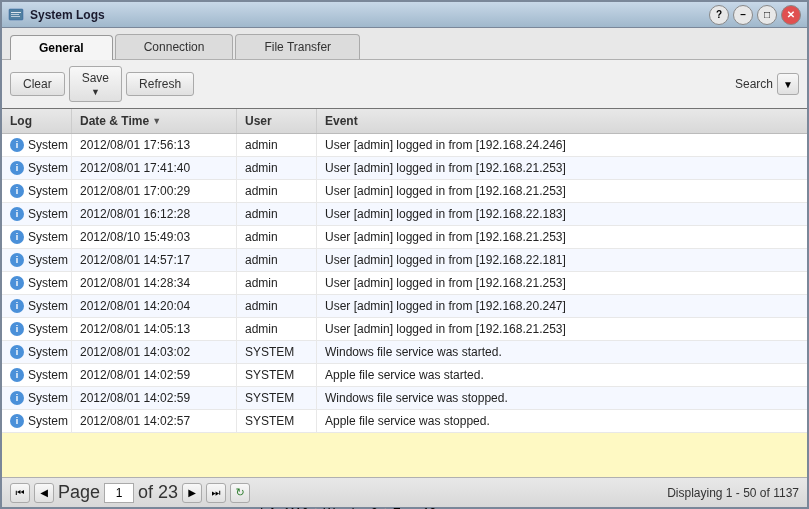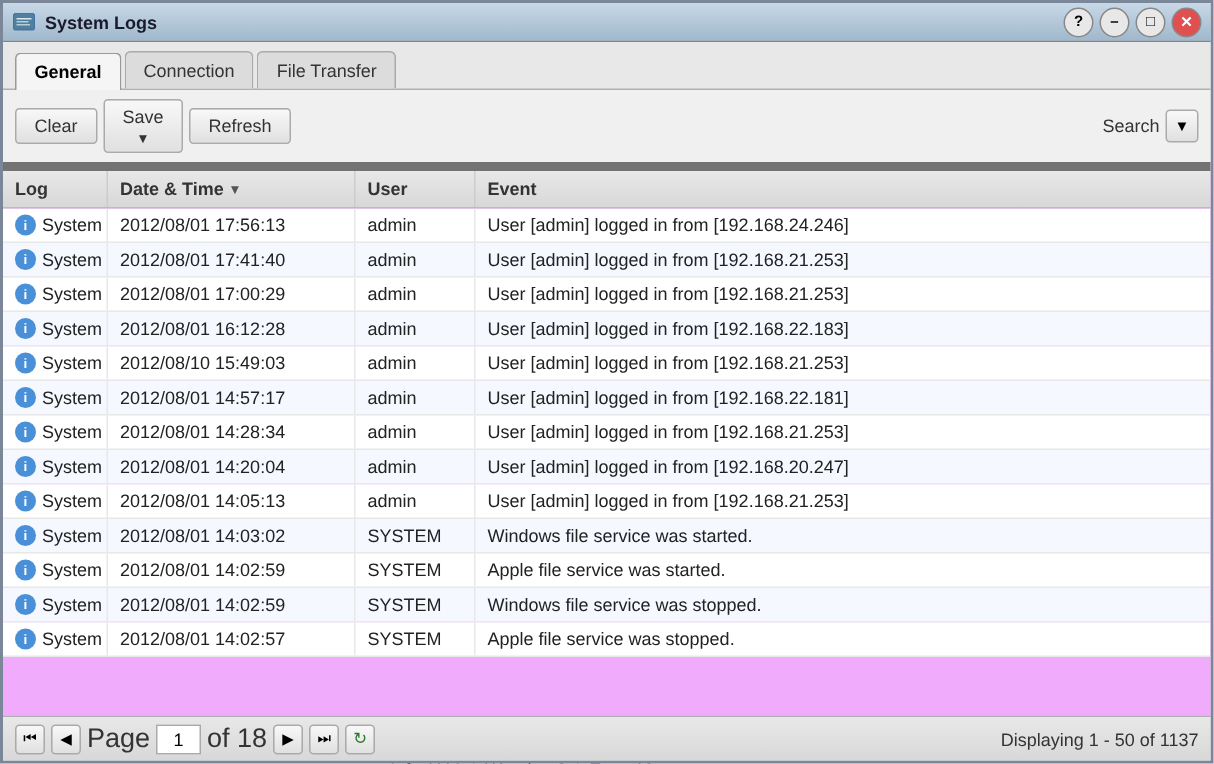--- a/index.html
+++ b/index.html
@@ -62,21 +62,21 @@
 
     .tabs-bar {
       background: #e8e8e8;
       display: flex;
       padding: 6px 8px 0 8px;
       gap: 2px;
       border-bottom: 1px solid #b0b0b0;
       flex-shrink: 0;
     }
     .tab {
-      padding: 5px 12px;
+      padding: 5px 28px;
       border: 1px solid #aaa;
       border-bottom: none;
       background: #dcdcdc;
       cursor: pointer;
       border-radius: 4px 4px 0 0;
       font-size: 12px;
       color: #333;
     }
     .tab.active {
       background: #f5f5f5;
@@ -87,21 +87,21 @@
       top: 1px;
       z-index: 1;
     }
 
     .toolbar {
       background: #f0f0f0;
       padding: 6px 8px;
       display: flex;
       align-items: center;
       gap: 4px;
-      border-bottom: 6px solid #737373;
+      border-bottom: 1px solid #737373;
       flex-shrink: 0;
     }
     .btn {
       padding: 4px 12px;
       border: 1px solid #aaa;
       background: linear-gradient(to bottom, #f8f8f8, #e0e0e0);
       cursor: pointer;
       border-radius: 3px;
       font-size: 12px;
       color: #333;
@@ -136,21 +136,21 @@
       align-items: center;
       justify-content: center;
       font-size: 10px;
     }
 
     .table-container {
       flex: 1;
       overflow: hidden;
       display: flex;
       flex-direction: column;
-      background: #f0abfc;
+      background: #fef9c3;
     }
     .table-header {
       display: grid;
       grid-template-columns: 70px 165px 80px 1fr;
       background: linear-gradient(to bottom, #e8e8e8, #d8d8d8);
       border-bottom: 1px solid #bbb;
       padding: 0;
       flex-shrink: 0;
     }
     .th {
@@ -454,21 +454,21 @@
         </div>
       </div>
   </div>
 
   <div class="status-bar">
     <div class="page-nav">
       <div class="nav-btn">⏮</div>
       <div class="nav-btn">◀</div>
       <span class="page-label">Page</span>
       <input class="page-input" type="text" value="1" style="">
-      <span class="page-label">of 18</span>
+      <span class="page-label">of 23</span>
       <div class="nav-btn">▶</div>
       <div class="nav-btn">⏭</div>
       <div class="refresh-btn">↻</div>
     </div>
     <div class="status-info">
       <span>Info:1116</span>
       <span class="status-separator">|</span>
       <span>Warning:2</span>
       <span class="status-separator">|</span>
       <span>Error:19</span>

